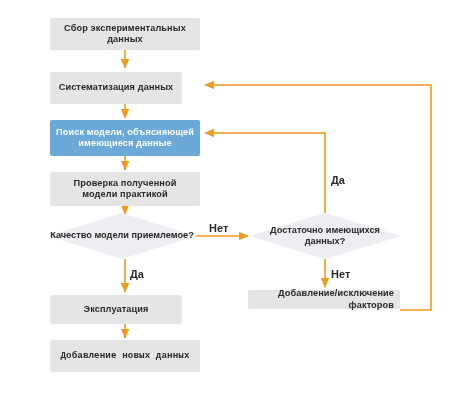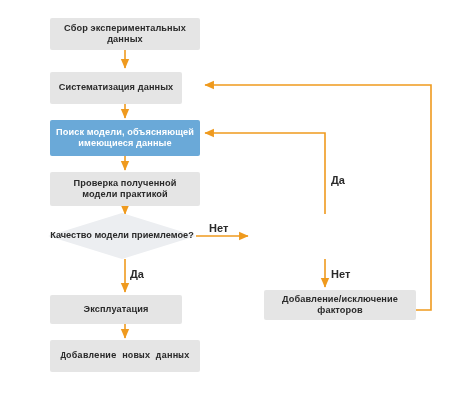--- a/index.html
+++ b/index.html
@@ -131,30 +131,36 @@
     <span>Проверка полученной модели практикой</span>
   </div>
 
   <div class="diamond-wrap" style="left:48px; top:213px; width:148px; height:46px;">
     <svg width="148" height="46" viewBox="0 0 148 46" xmlns="http://www.w3.org/2000/svg">
       <polygon points="74,0 148,23 74,46 0,23" fill="#eceef1"></polygon>
     </svg>
     <div class="diamond-label">Качество модели приемлемое?</div>
   </div>
 
+  <div class="diamond-wrap" style="left:249px; top:213px; width:152px; height:46px;">
+    <svg width="152" height="46" viewBox="0 0 152 46" xmlns="http://www.w3.org/2000/svg">
+      <polygon points="76,0 152,23 76,46 0,23" fill="#eceef1"></polygon>
+    </svg>
+    <div class="diamond-label">Достаточно имеющихся данных?</div>
+  </div>
 
   <div class="node box" style="left:50px; top:295px; width:132px; height:29px;">
     <span>Эксплуатация</span>
   </div>
 
   <div class="node box" style="left:50px; top:340px; width:150px; height:32px;font-family:Liberation Mono, monospace;">
     <span>Добавление новых данных</span>
   </div>
 
-  <div class="node box" style="left:264px; top:290px; width:152px; height:30px;">
+  <div class="node box" style="left:248px; top:290px; width:152px; height:19px;text-align:right;">
     <span>Добавление/исключение факторов</span>
   </div>
 
   <div class="edge-label" style="left:209px; top:222px;">Нет</div>
 
   <div class="edge-label" style="left:130px; top:268px;">Да</div>
 
   <div class="edge-label" style="left:331px; top:174px;">Да</div>
 
   <div class="edge-label" style="left:331px; top:268px;">Нет</div>

